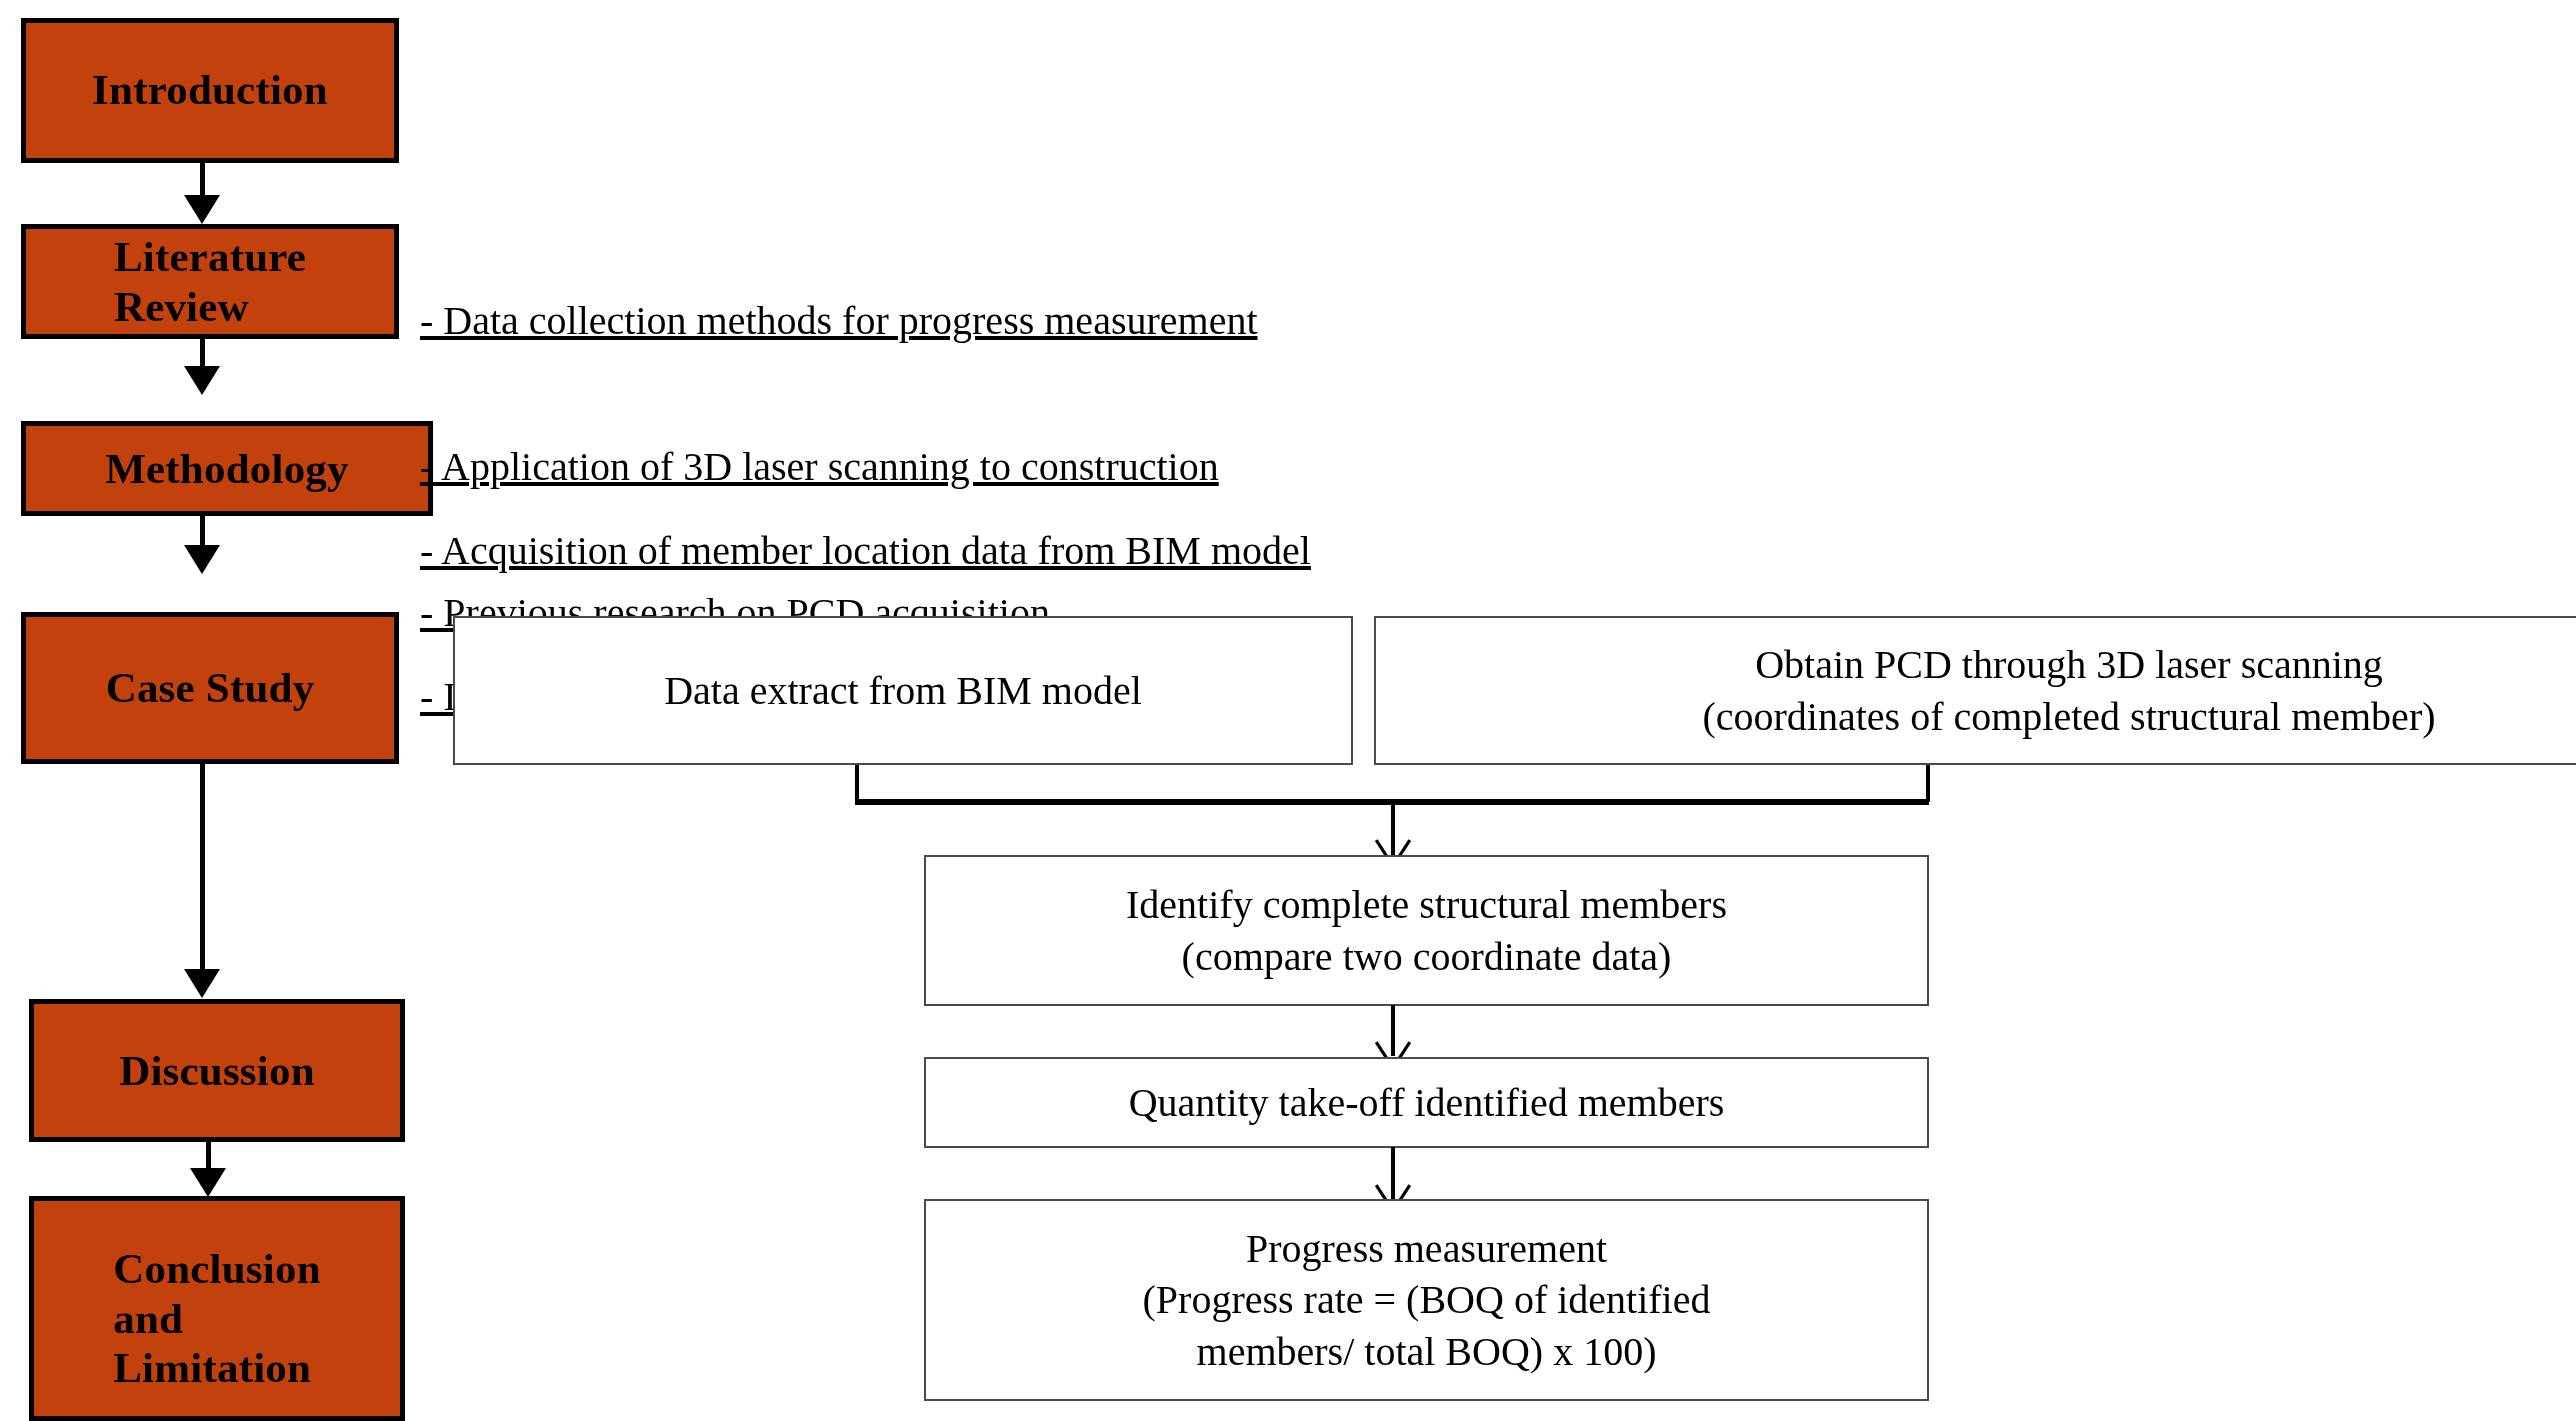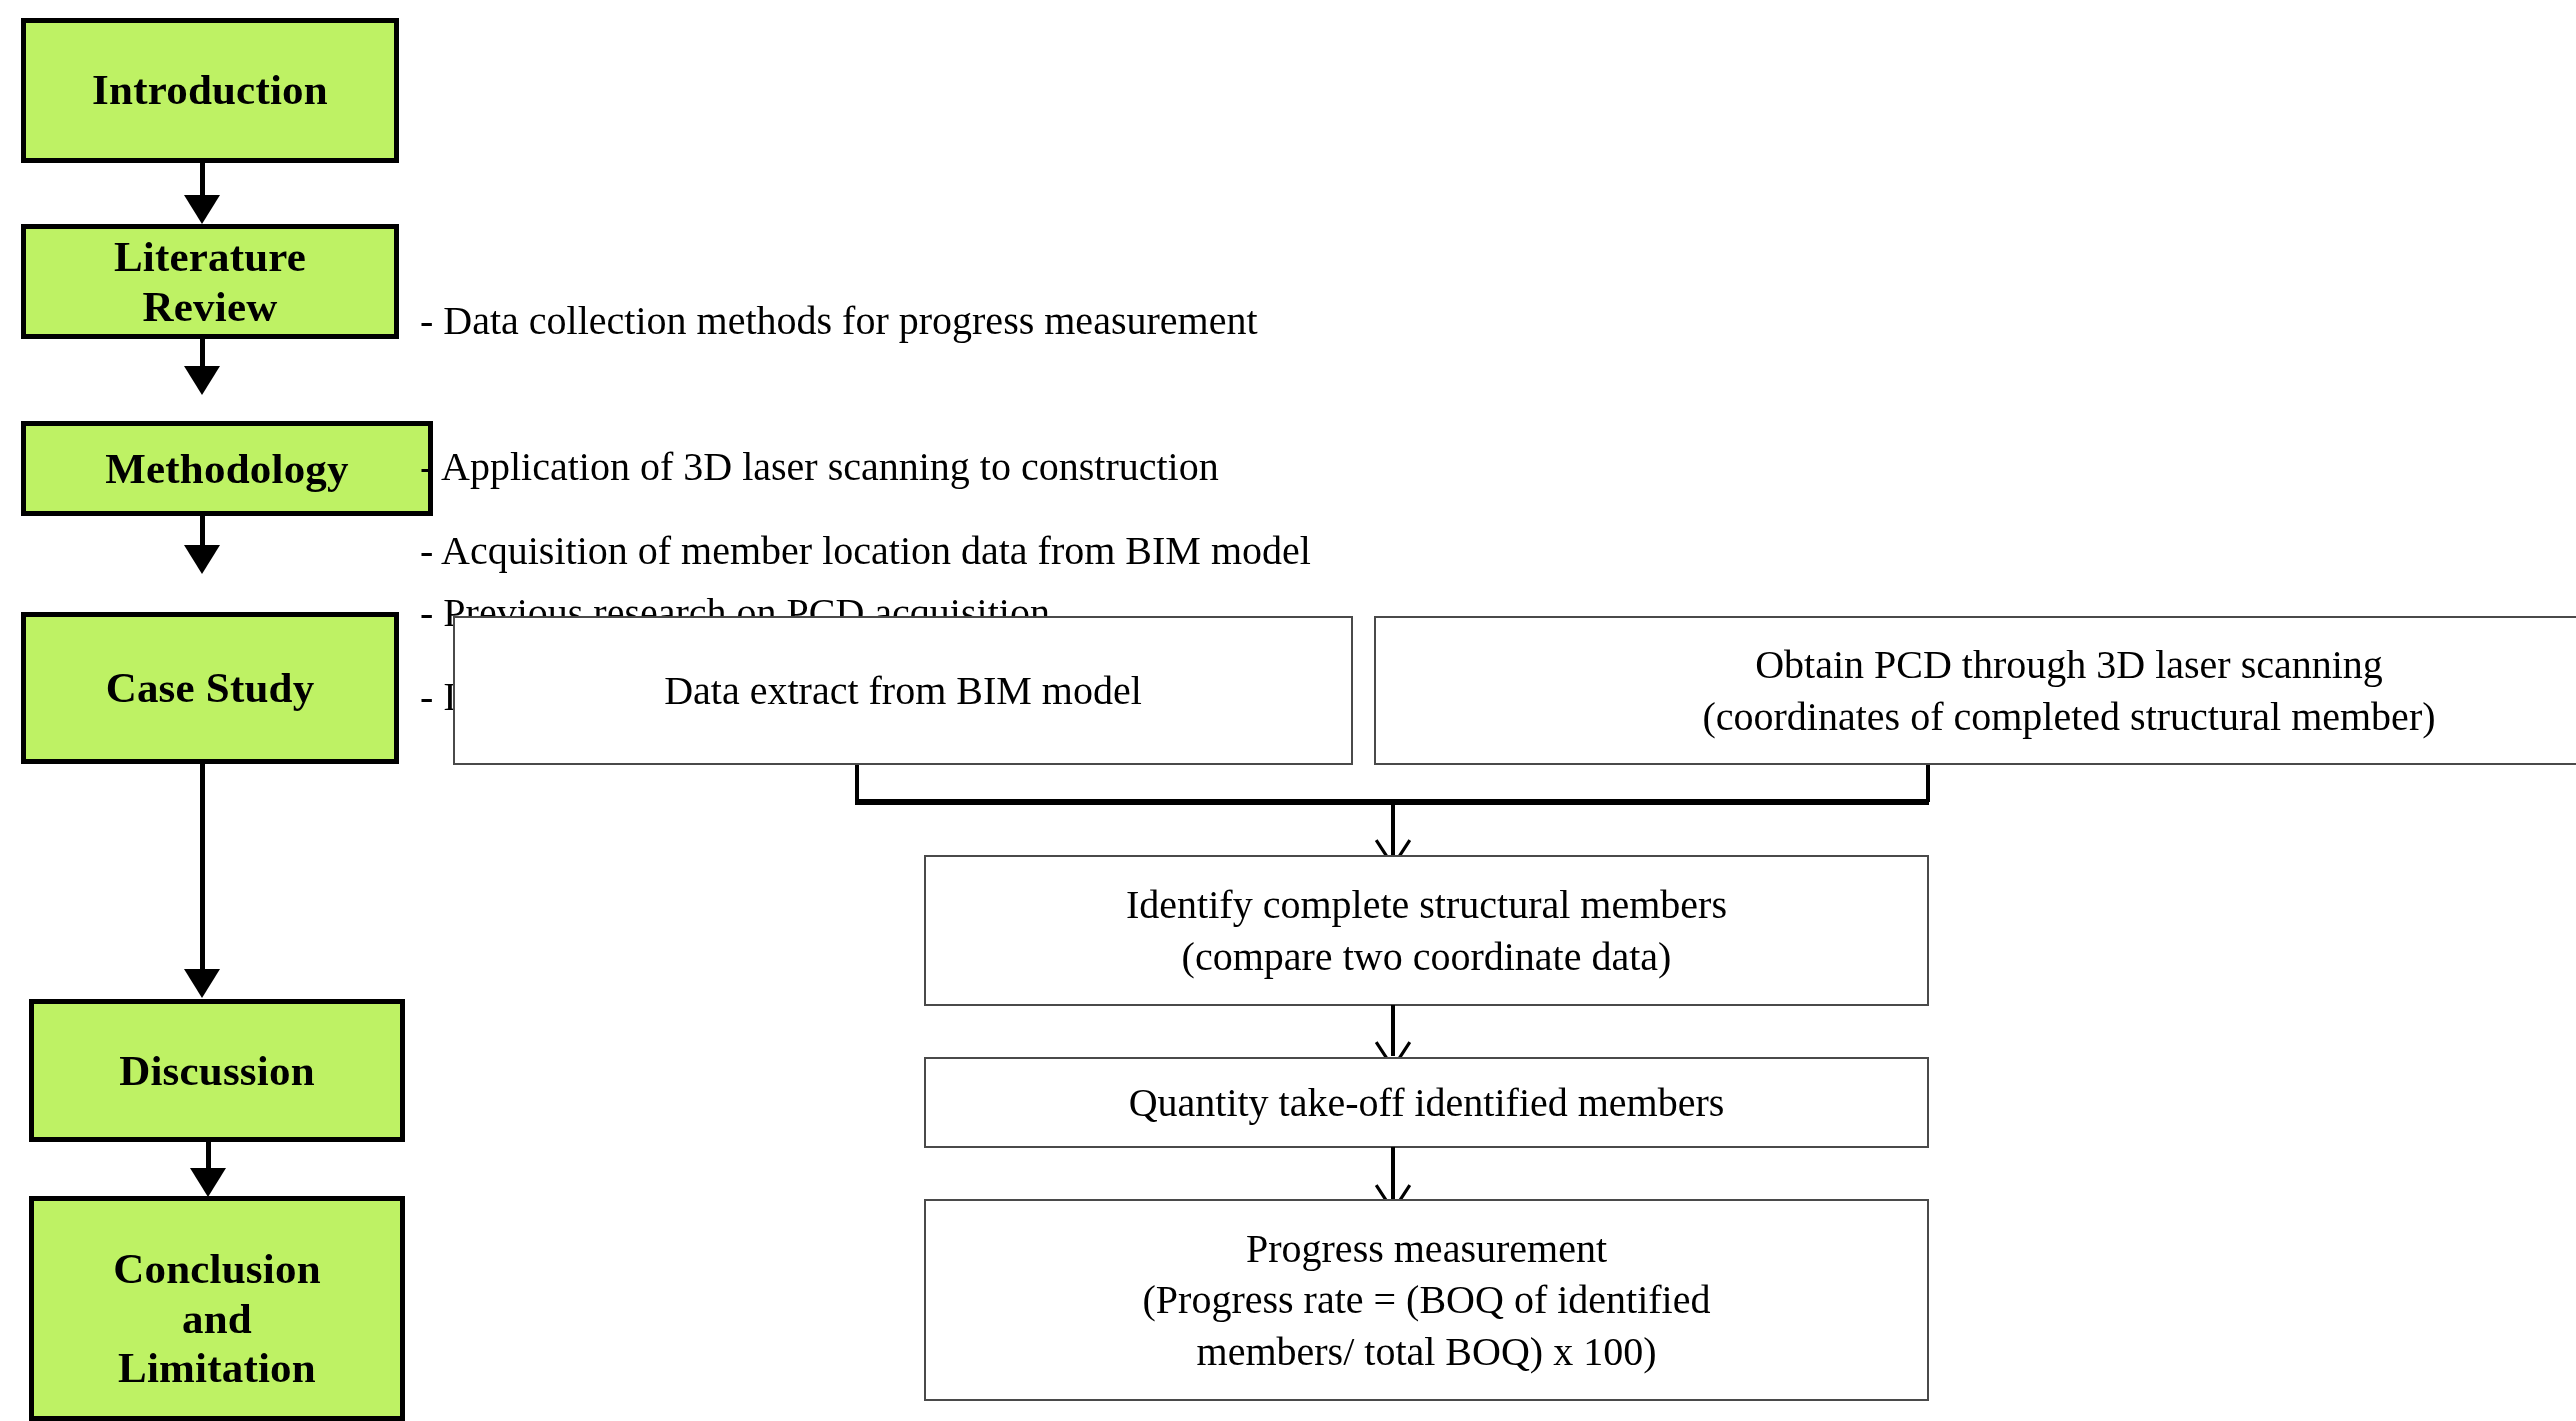--- a/index.html
+++ b/index.html
@@ -15,25 +15,24 @@
     background: #ffffff;
     font-family: "Liberation Serif", "DejaVu Serif", serif;
     overflow: hidden;
   }
 
   
   .spine-box {
     position: absolute;
     box-sizing: border-box;
     border: 5.6px solid #000000;
-    background: #bef264;
+    background: #c2410c;
     display: flex;
     align-items: center;
     justify-content: center;
-    text-align: center;
   }
   .spine-label {
     font-weight: bold;
     font-size: 43px;
     line-height: 1.16;
     color: #000000;
     letter-spacing: 0.2px;
     padding: 0 4.8px;
   }
 
@@ -57,21 +56,21 @@
   }
 
   
   .bullets {
     position: absolute;
     color: #000000;
     font-size: 40px;
     line-height: 1.22;
     white-space: pre;
   }
-  .bullet-line { display: block; }
+  .bullet-line { display: block; text-decoration: underline; }
 
   
   .v-line {
     position: absolute;
     background: #000000;
   }
   .h-line {
     position: absolute;
     background: #000000;
   }

